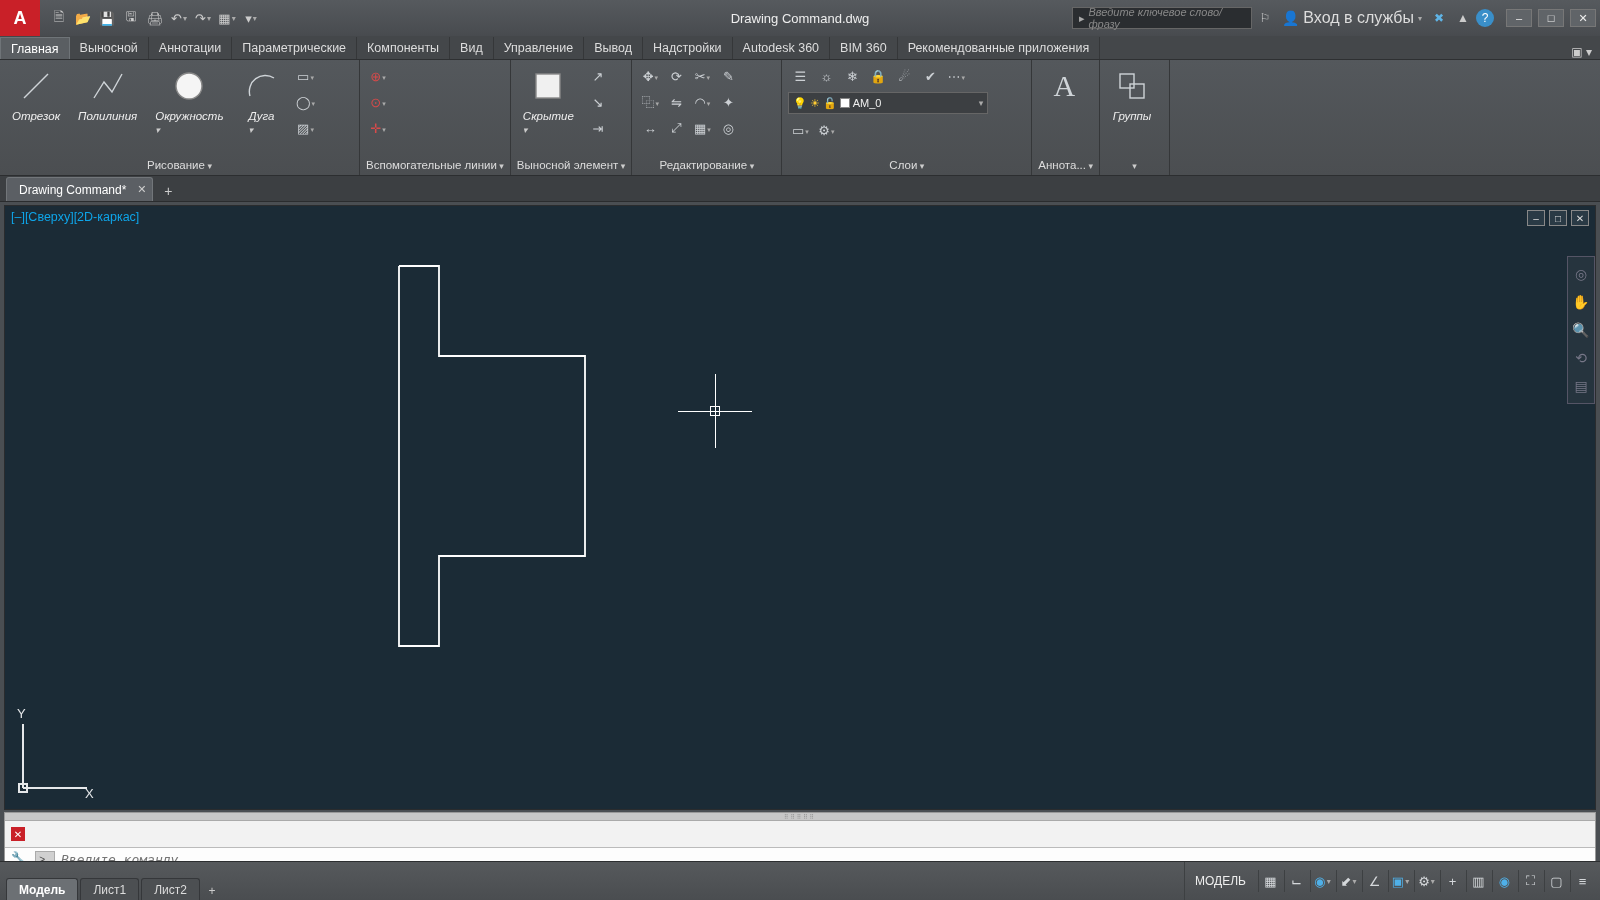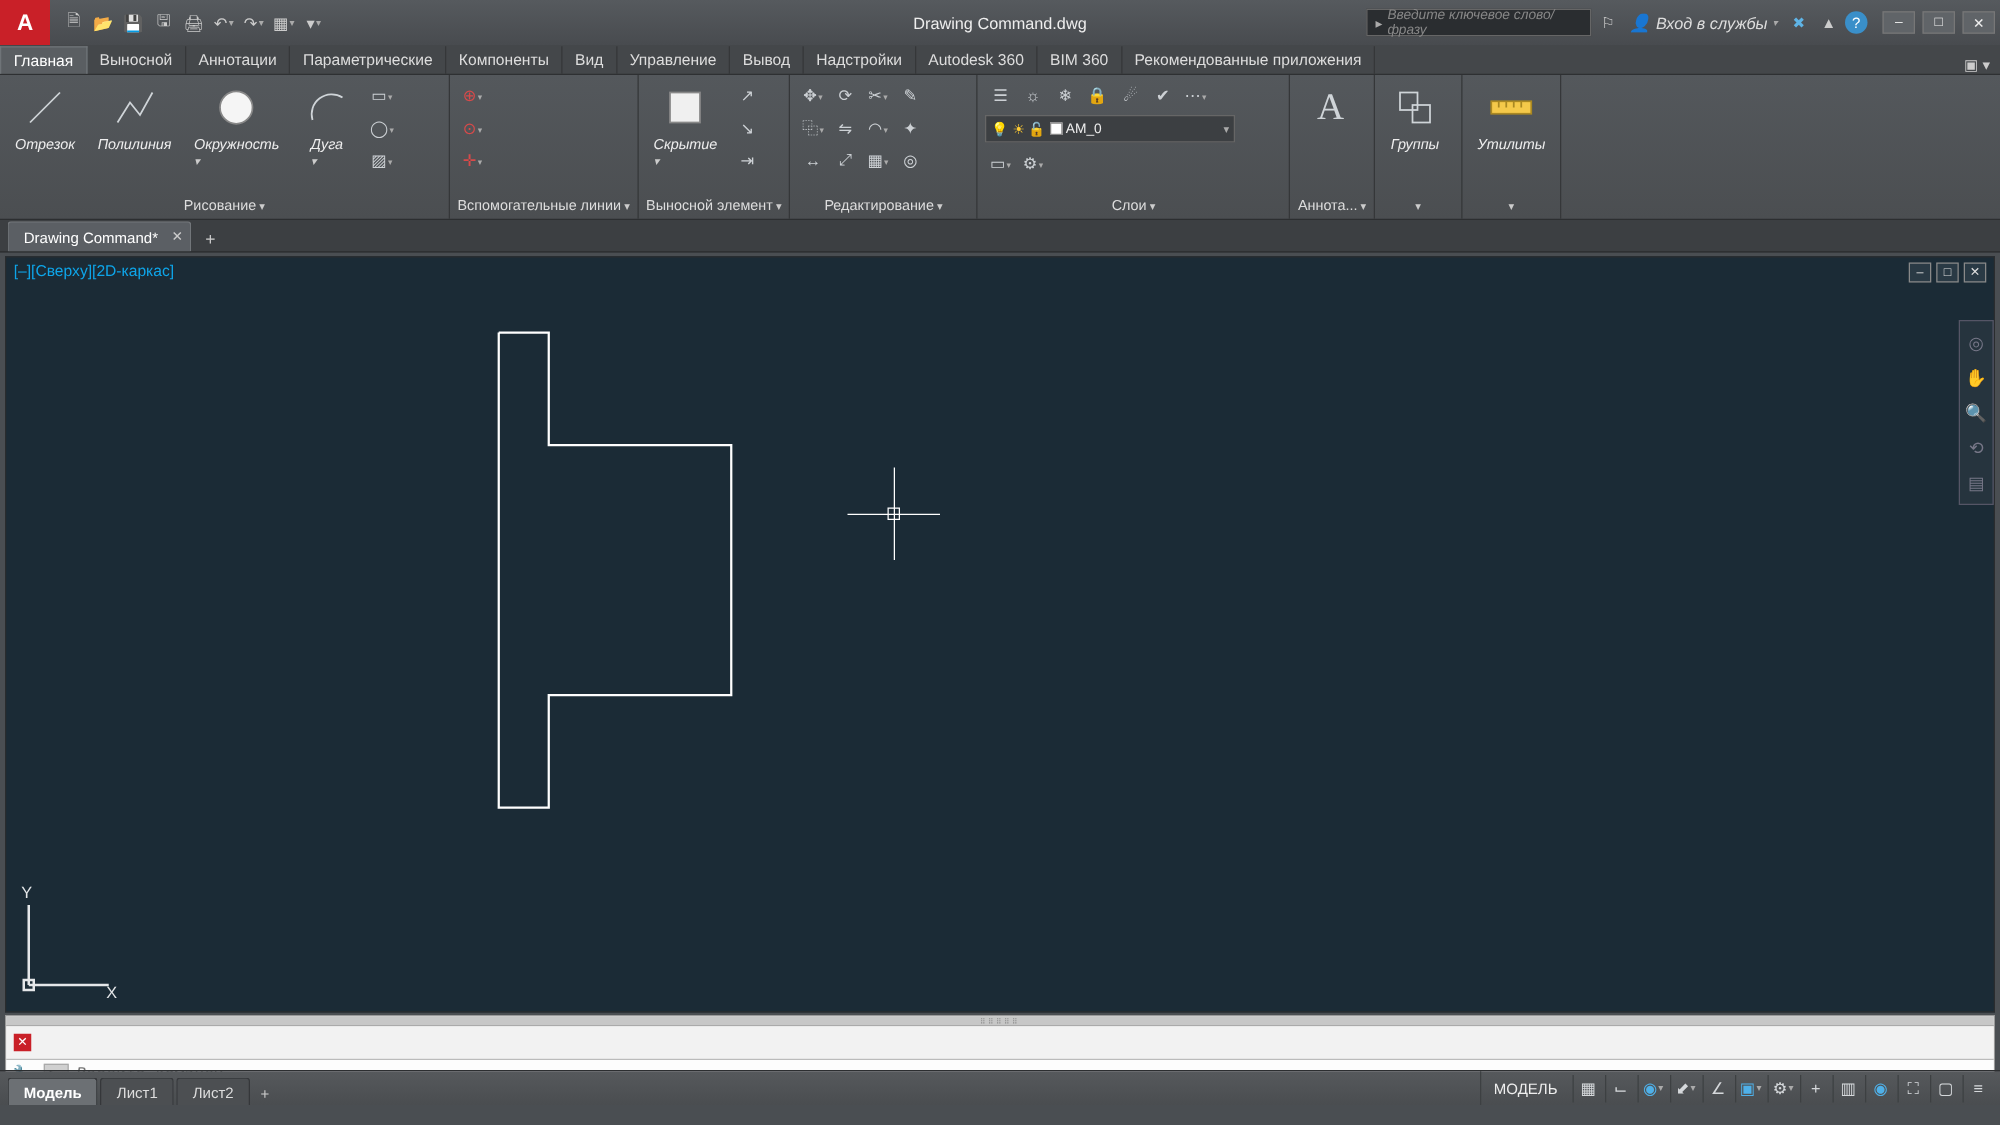--- a/index.html
+++ b/index.html
@@ -9,21 +9,21 @@
 .titlebar { height:36px; background:linear-gradient(to bottom,#565a5e,#484b4f); display:flex; align-items:center; position:relative; }
 .app-logo { width:40px; height:36px; background:#c92028; color:#fff; display:flex; align-items:center; justify-content:center; font-weight:bold; font-size:18px; margin-right:4px; }
 .qat { display:flex; align-items:center; gap:2px; padding-left:4px; }
 .qat .ico { width:22px; height:22px; display:flex; align-items:center; justify-content:center; color:#ccc; font-size:13px; }
 .qat .dd::after { content:"▾"; font-size:8px; color:#aaa; margin-left:1px; }
 .title-text { position:absolute; left:0; right:0; text-align:center; font-size:13px; color:#eee; pointer-events:none; }
 .title-right { margin-left:auto; display:flex; align-items:center; gap:2px; padding-right:4px; height:100%; }
 .search-box { background:#2a2d30; border:1px solid #666; height:22px; width:180px; display:flex; align-items:center; padding:0 6px; font-style:italic; color:#888; font-size:11px; }
 .search-box::before { content:"▸"; color:#aaa; margin-right:4px; font-style:normal; }
 .tbtn { width:22px; height:22px; display:flex; align-items:center; justify-content:center; color:#ccc; font-size:12px; }
-.signin { display:flex; align-items:center; color:#ddd; font-size:13px; padding:0 4px;font-style:italic; }
+.signin { display:flex; align-items:center; color:#ddd; font-size:16px; padding:0 4px; }
 .signin::before { content:"👤"; margin-right:4px; font-size:14px; }
 .signin::after { content:"▾"; font-size:8px; margin-left:4px; color:#aaa; }
 .wincontrols { display:flex; gap:6px; margin-left:10px; }
 .winbtn { width:26px; height:18px; background:#606468; border:1px solid #777; display:flex; align-items:center; justify-content:center; font-size:11px; color:#eee; }
 
 
 .tabs { height:24px; background:#44474a; display:flex; align-items:flex-end; border-bottom:1px solid #2e3032; }
 .tab { height:22px; padding:0 10px; display:flex; align-items:center; font-size:12.5px; color:#ddd; border-right:1px solid #353739; cursor:default; }
 .tab.active { background:#5a5e62; border:1px solid #6f7478; border-bottom:none; color:#fff; }
 .tab-switch { margin-left:auto; display:flex; align-items:center; padding:0 8px; color:#ccc; }
@@ -86,21 +86,21 @@
 .cmd-grip { height:8px; background:#c7c7c7; border-bottom:1px solid #aaa; display:flex; align-items:center; justify-content:center; }
 .cmd-grip::before { content:"⠿⠿⠿⠿⠿"; color:#888; font-size:6px; letter-spacing:2px; }
 .cmd-hist { flex:1; padding:2px 6px; font-family:Consolas,monospace; font-size:13px; color:#222; background:#f2f2f2; display:flex; align-items:center; }
 .cmd-hist .xb { width:14px; height:14px; background:#c92028; color:#fff; display:flex; align-items:center; justify-content:center; font-size:10px; margin-right:8px; }
 .cmd-in { height:24px; display:flex; align-items:center; background:#fdfdfd; border-top:1px solid #bbb; padding:0 6px; gap:6px; }
 .cmd-in .wr { width:18px; height:18px; color:#555; font-size:12px; }
 .cmd-in .pr { width:20px; height:18px; background:#d0d0d0; border:1px solid #aaa; display:flex; align-items:center; justify-content:center; font-size:10px; color:#444; }
 .cmd-in input { flex:1; border:none; outline:none; font-family:Consolas,monospace; font-size:13px; font-style:italic; color:#888; background:transparent; }
 
 
-.status { position:absolute; left:0; right:0; bottom:16px; height:28px; background:linear-gradient(to bottom,#56595c,#4a4d50); display:flex; align-items:center; border-top:1px solid #2c2e30; }
+.status { position:absolute; left:0; right:0; bottom:0; height:39px; background:linear-gradient(to bottom,#56595c,#4a4d50); display:flex; align-items:center; border-top:1px solid #2c2e30; }
 .mtabs { display:flex; align-items:flex-end; height:100%; padding-left:6px; gap:0; }
 .mtab { height:22px; padding:0 12px; display:flex; align-items:center; font-size:12px; color:#ddd; background:#4c4f52; border:1px solid #35373a; border-bottom:none; border-radius:3px 3px 0 0; margin-right:2px; }
 .mtab.active { background:#6c7074; color:#fff; font-weight:600; }
 .mtab-add { width:20px; height:18px; display:flex; align-items:center; justify-content:center; color:#ccc; }
 .status-right { margin-left:auto; display:flex; align-items:center; gap:2px; padding-right:6px; height:100%; }
 .stbtn { width:24px; height:22px; display:flex; align-items:center; justify-content:center; color:#d5d8db; font-size:13px; border-left:1px solid #3d4042; }
 .stbtn.dd::after { content:"▾"; font-size:8px; color:#aaa; margin-left:1px; }
 .stlabel { padding:0 10px; font-size:12px; color:#eee; border-left:1px solid #3d4042; height:100%; display:flex; align-items:center; }
 </style>
 </head>
@@ -310,39 +310,20 @@
             </svg>
           </div>
       <div class="lab">Группы</div>
     </div>
       </div>
     <div class="panel-label">
         <span class="dd"></span>
       </div>
   </div>
 
-  <div class="panel" style="min-width:70px">
-    <div class="panel-body">
-        <div class="bigbtn">
-      <div class="ic">
-            <svg width="36" height="14">
-              <rect x="2" y="2" width="32" height="10" fill="#f5c94a" stroke="#aa8822"></rect>
-              <line x1="8" y1="2" x2="8" y2="7" stroke="#aa8822"></line>
-              <line x1="14" y1="2" x2="14" y2="7" stroke="#aa8822"></line>
-              <line x1="20" y1="2" x2="20" y2="7" stroke="#aa8822"></line>
-              <line x1="26" y1="2" x2="26" y2="7" stroke="#aa8822"></line>
-            </svg>
-          </div>
-      <div class="lab">Утилиты</div>
-    </div>
-      </div>
-    <div class="panel-label">
-        <span class="dd"></span>
-      </div>
-  </div>
 
 </div>
 
 <div class="filetabs">
   <div class="ftab">
     <span>Drawing Command*</span>
     <span class="x">✕</span>
   </div>
   <div class="ftab-add">+</div>
 </div>

